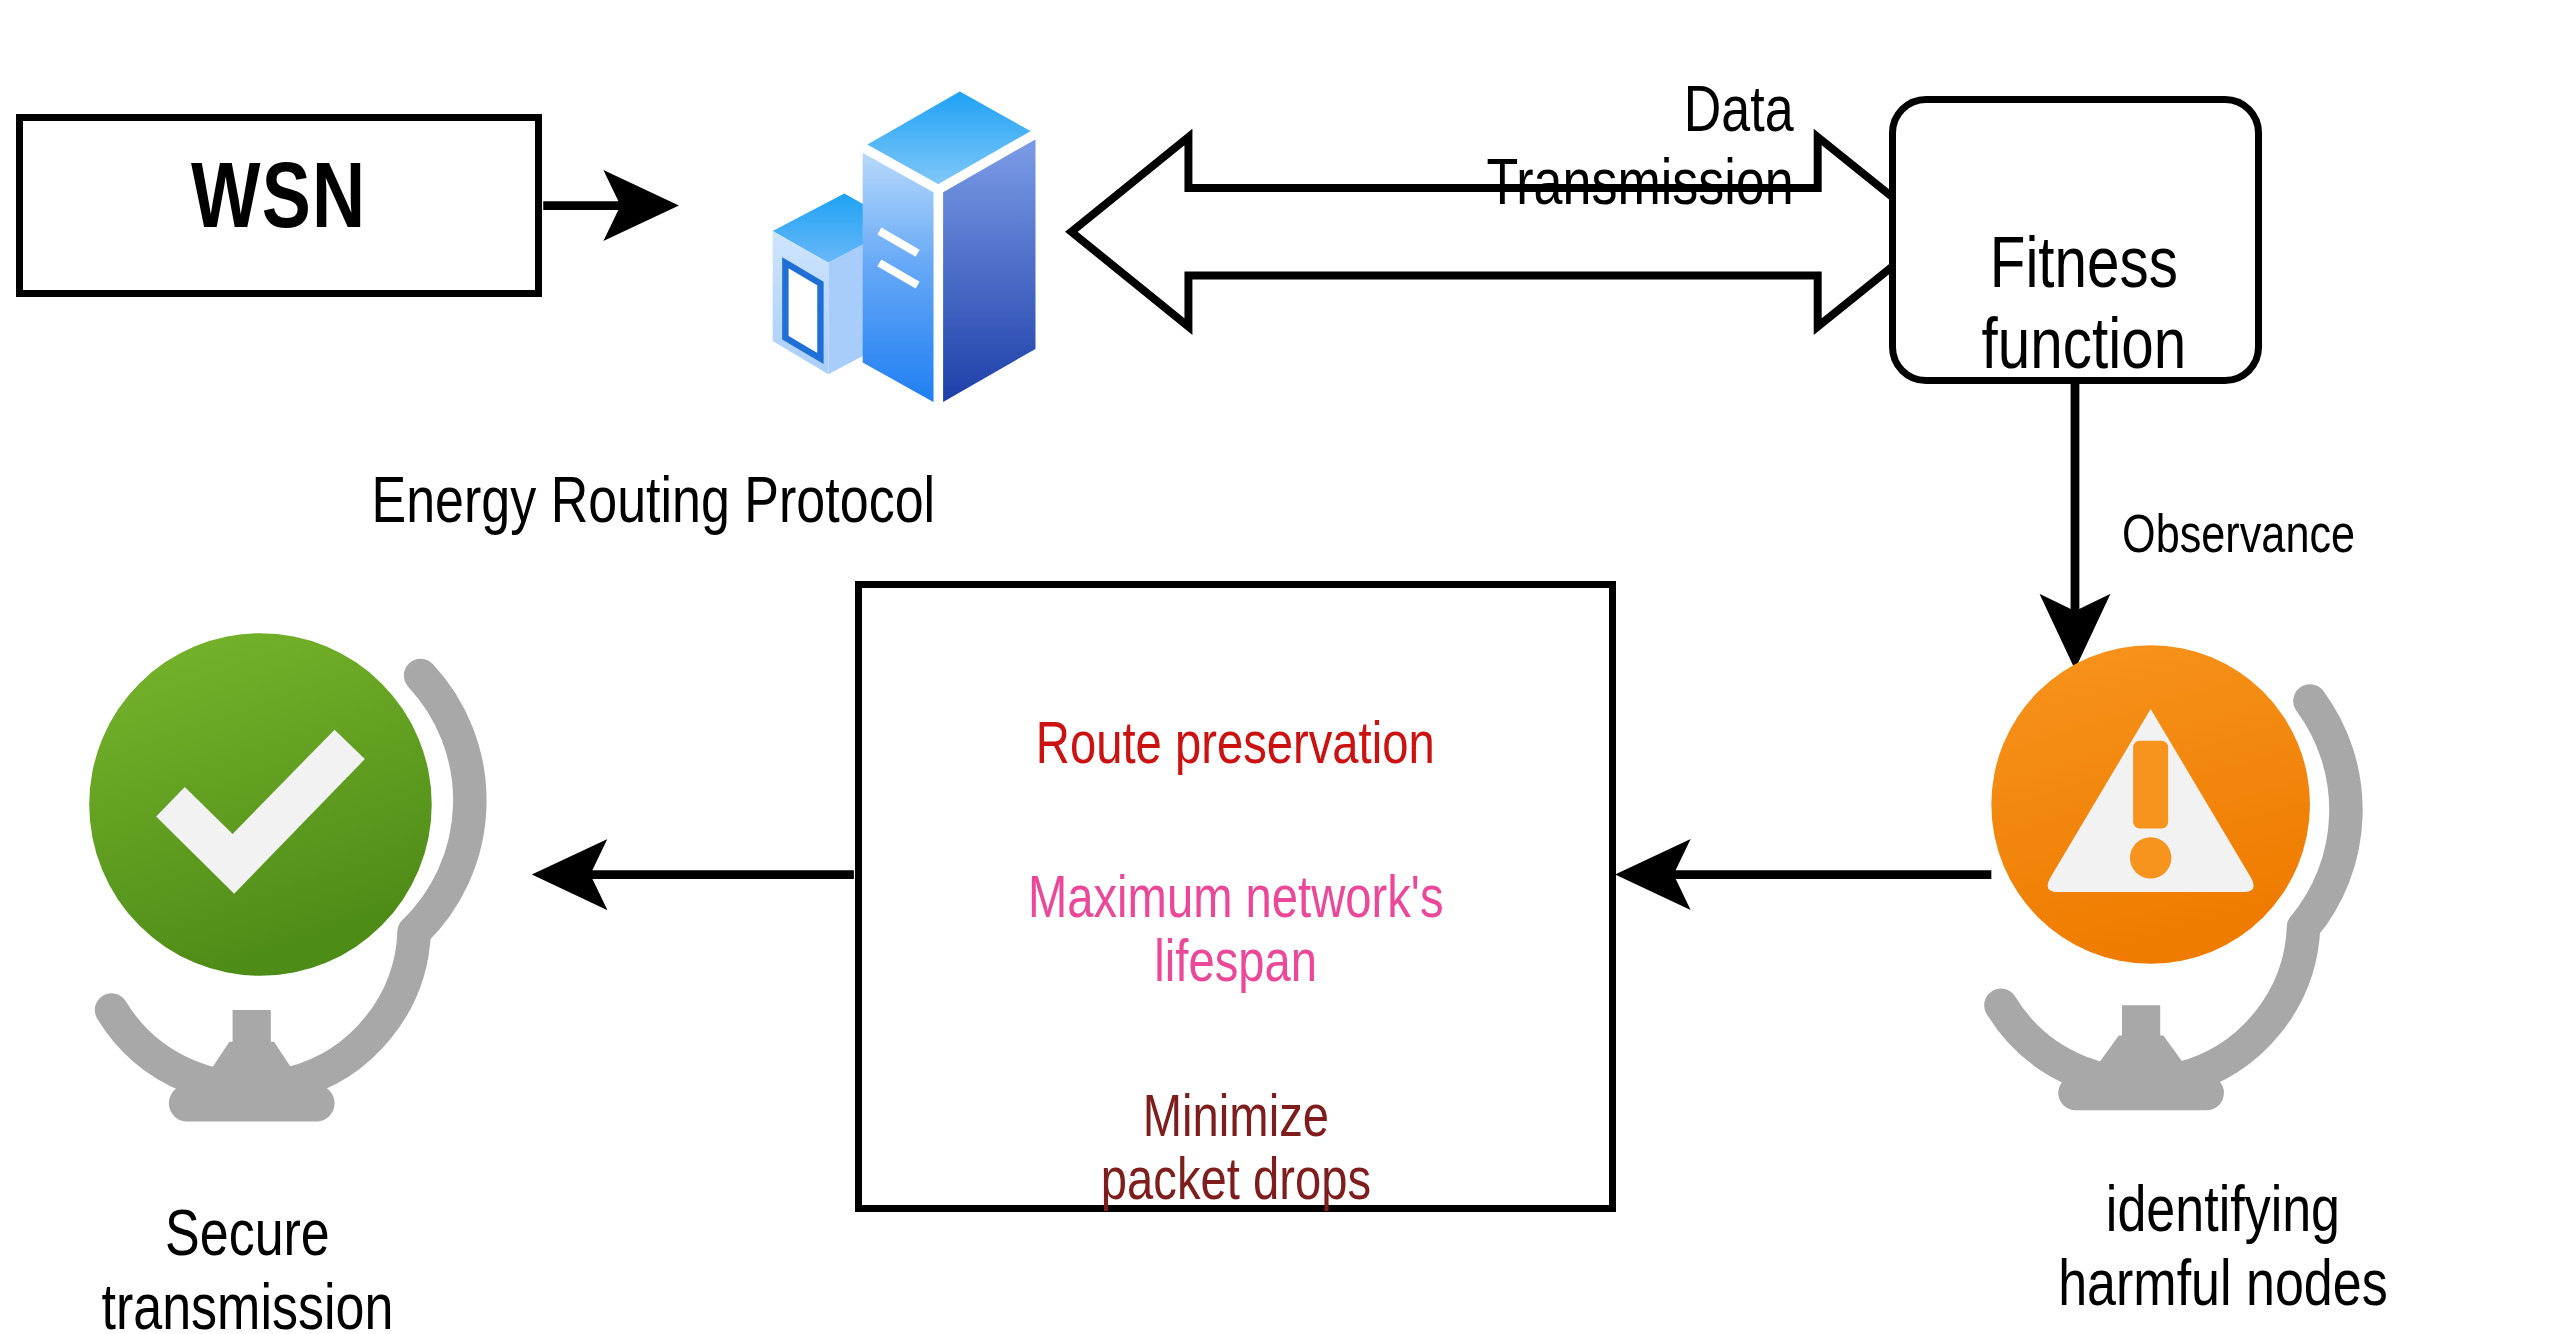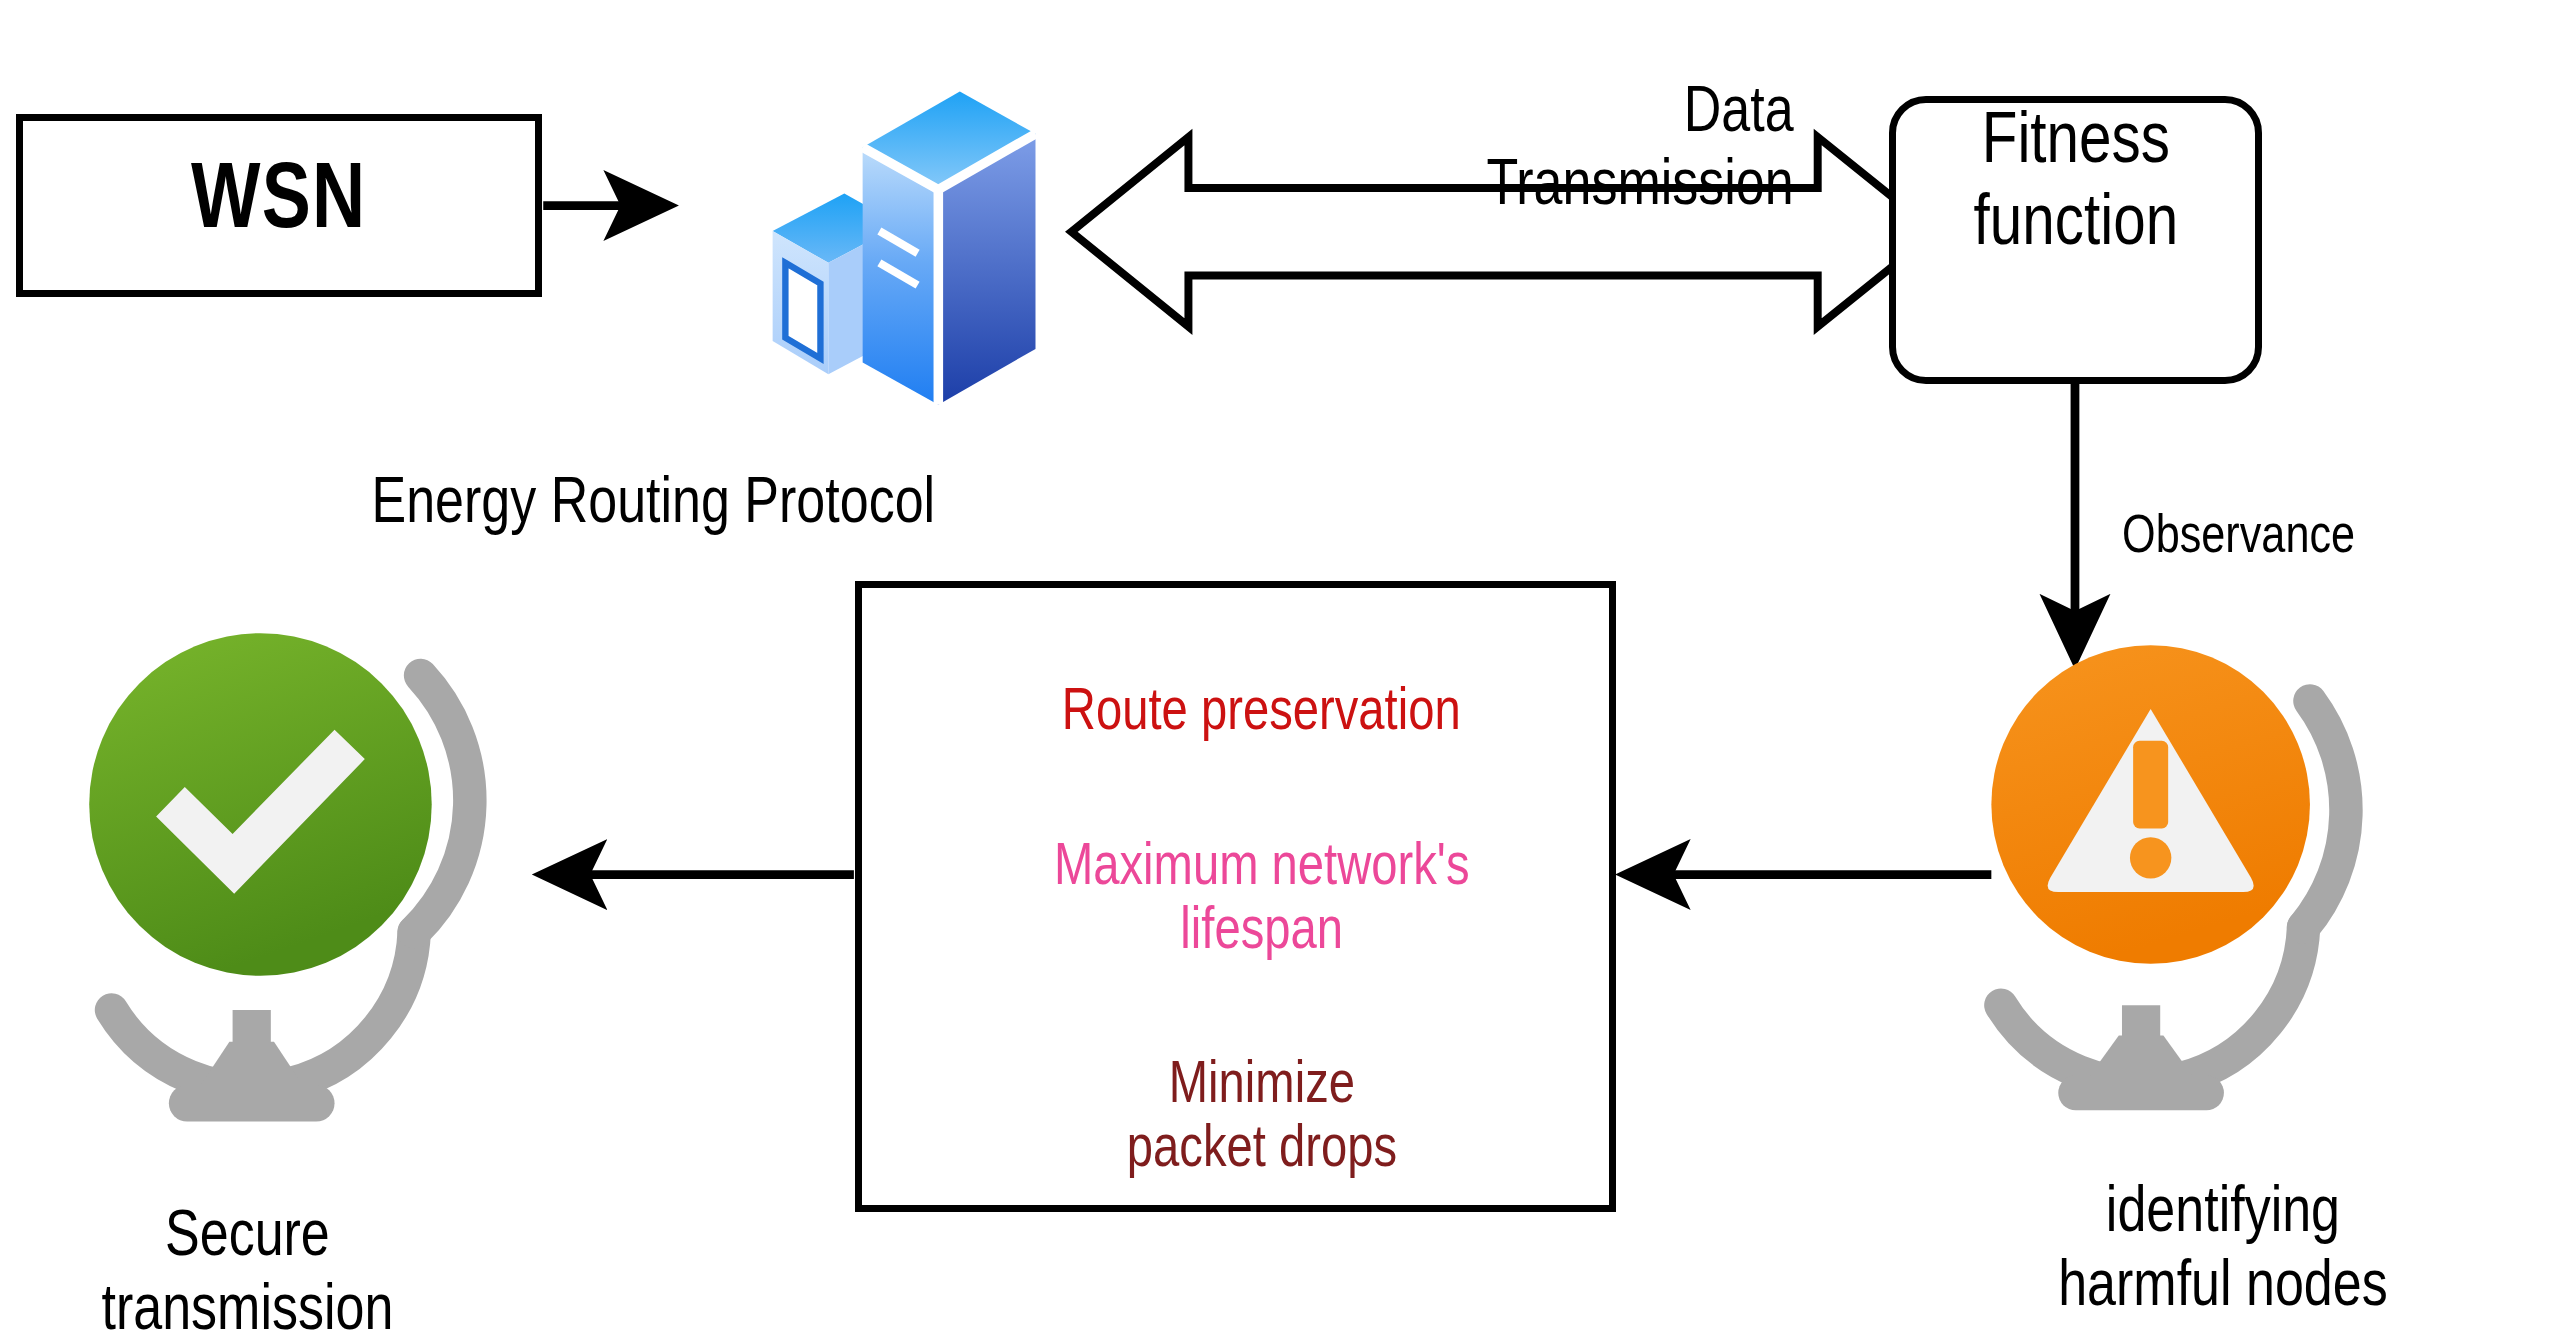--- a/index.html
+++ b/index.html
@@ -46,31 +46,30 @@
   #wsn-label{
     left:16px; top:114px; width:526px; height:162px;
     display:flex; align-items:center; justify-content:center;
     font-size:92px; font-weight:700; letter-spacing:1.6px;
   }
 
   
   #fitness-box{ left:1889px; top:96px; width:373px; height:288px; }
   #fitness-label{
     left:1889px; top:96px; width:373px; height:288px;
-    display:flex; align-items:flex-start; justify-content:center;
-    font-size:73px; font-weight:400; line-height:1.12;
+    display:flex; align-items:flex-end; justify-content:center;
+    font-size:73px; font-weight:400; line-height:1.12;padding-left:8px;
   }
 
   
   #obj-box{ left:855px; top:581px; width:761px; height:631px; }
   #obj-text{
     left:855px; top:581px; width:761px; height:631px;
-    display:flex; flex-direction:column; align-items:center; justify-content:center;
+    display:flex; flex-direction:column; align-items:center; justify-content:flex-end;
     gap:27px;
-    padding-left:26px;
   }
   #obj-text div{ font-size:59px; line-height:1.08; text-align:center; }
   .obj-red{ color:#cc1111; }
   .obj-green{ color:#ec4899; }
   .obj-blue{ color:#7f1d1d; }
 
   
   #erp-label{ left:255px; top:398px; width:797px; font-size:65px; }
   #secure-label{ left:0px; top:1122px; width:494px; font-size:65px; line-height:1.14; }
   #harmful-label{ left:1888px; top:1098px; width:669px; font-size:65px; line-height:1.14; }

